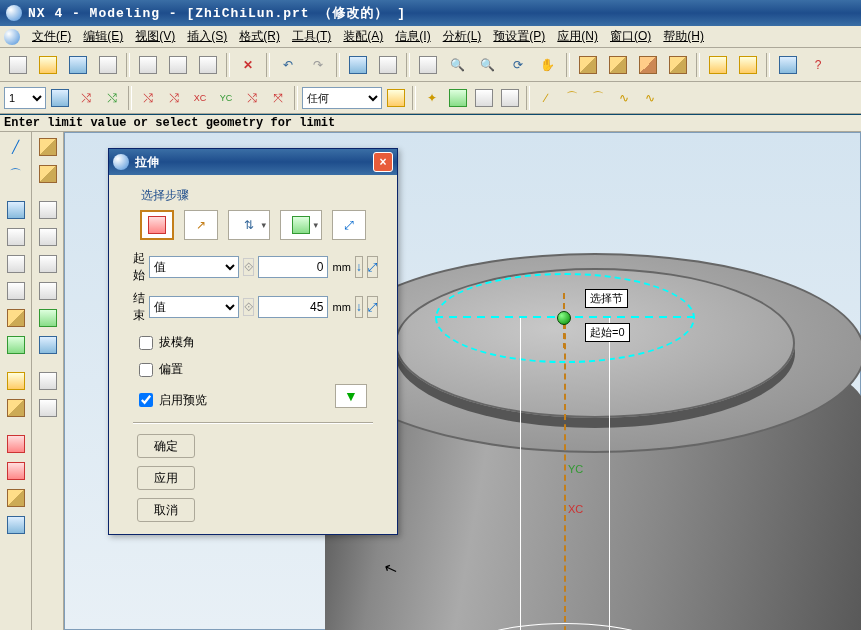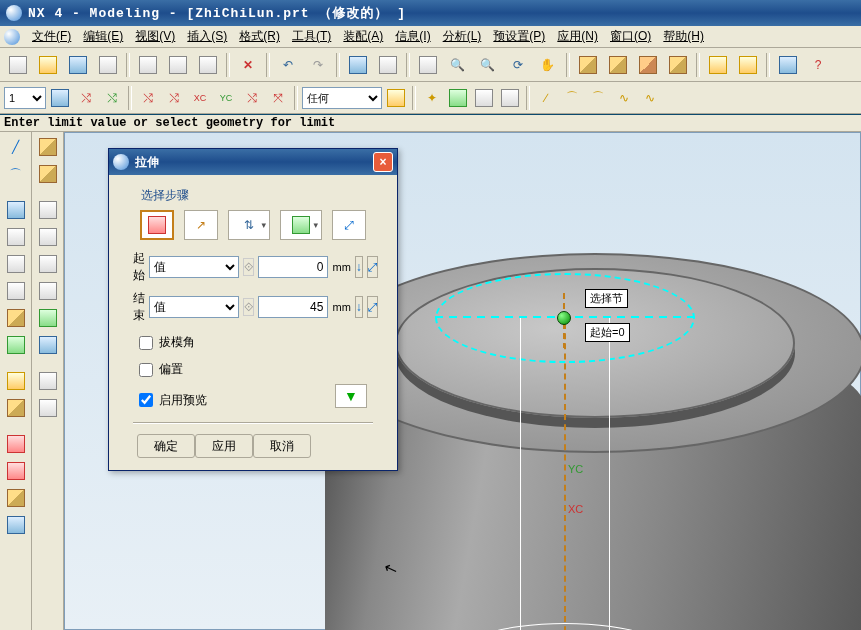--- a/index.html
+++ b/index.html
@@ -67,21 +67,21 @@
 .limit-row input { width: 70px; height: 22px; border: 1px solid #7f9db9; padding: 0 4px; text-align: right; }
 .limit-row .mm { width: 20px; font-size: 11px; }
 .limit-row .abtn { width: 22px; height: 22px; border: 1px solid #aca899; background: #ece9d8; display: flex; align-items: center; justify-content: center; }
 
 .check-row { display: flex; align-items: center; gap: 6px; margin: 10px 0 6px 6px; }
 .check-row input[type=checkbox] { width: 14px; height: 14px; }
 .dropdown-green { width: 32px; height: 24px; border: 1px solid #aca899; background: #fff; display: flex; align-items: center; justify-content: center; margin-left: auto; margin-right: 6px; margin-bottom: 8px; }
 .dropdown-green span { color: #0a0; font-size: 14px; }
 
 .dlg-sep { border-top: 1px solid #aca899; border-bottom: 1px solid #fff; margin: 6px 0 10px; }
-.dlg-buttons { display: flex; padding: 0 4px 4px; }
+.dlg-buttons { display: flex; gap: 8px; padding: 0 4px 4px; flex-direction: column; }
 .dlg-buttons button { width: 58px; height: 24px; border: 1px solid #aca899; border-radius: 3px; background: #ece9d8; cursor: default; }
 
 .cursor-arrow { position: absolute; left: 275px; top: 410px; font-size: 16px; color: #000; transform: rotate(-20deg); }
 
 
 .ico { display: inline-block; width: 18px; height: 18px; border: 1px solid #888; background: linear-gradient(#fff,#ddd); }
 .ico.y { background: linear-gradient(#ffd,#fc6); border-color: #c90; }
 .ico.b { background: linear-gradient(#def,#8bd); border-color: #369; }
 .ico.r { background: linear-gradient(#fdd,#f88); border-color: #c33; }
 .ico.g { background: linear-gradient(#dfd,#8d8); border-color: #393; }

